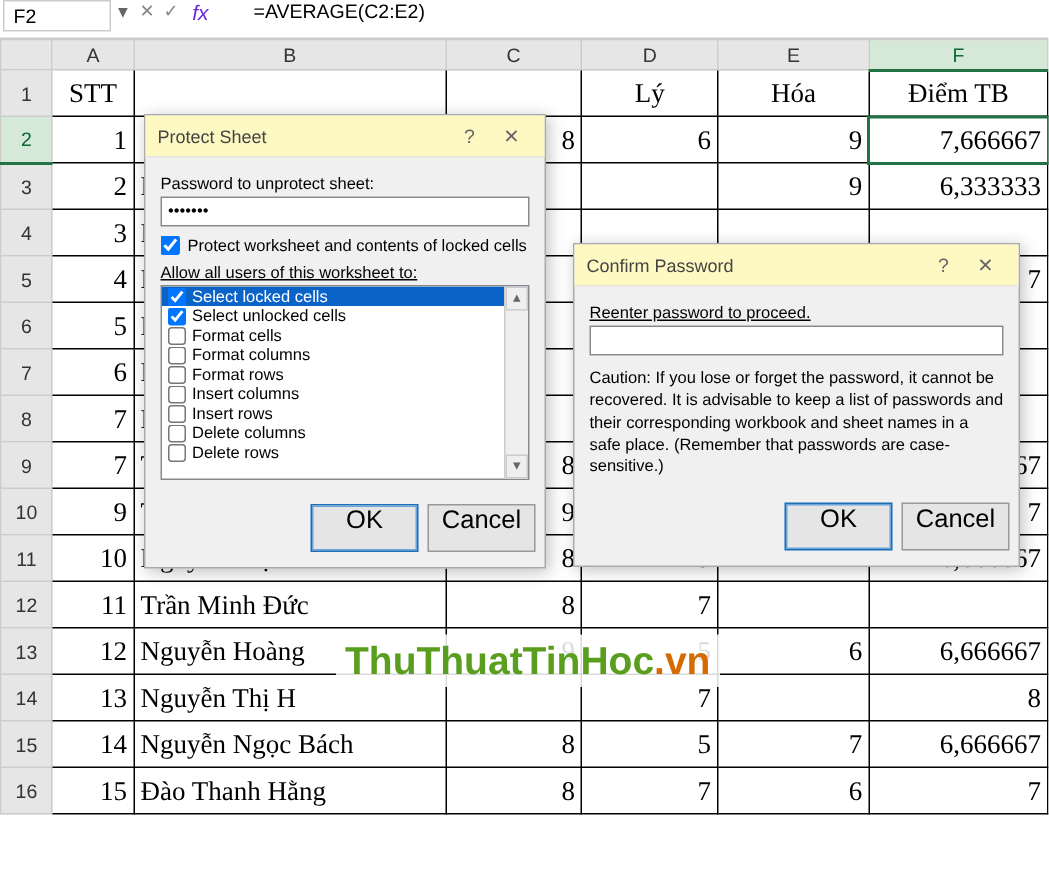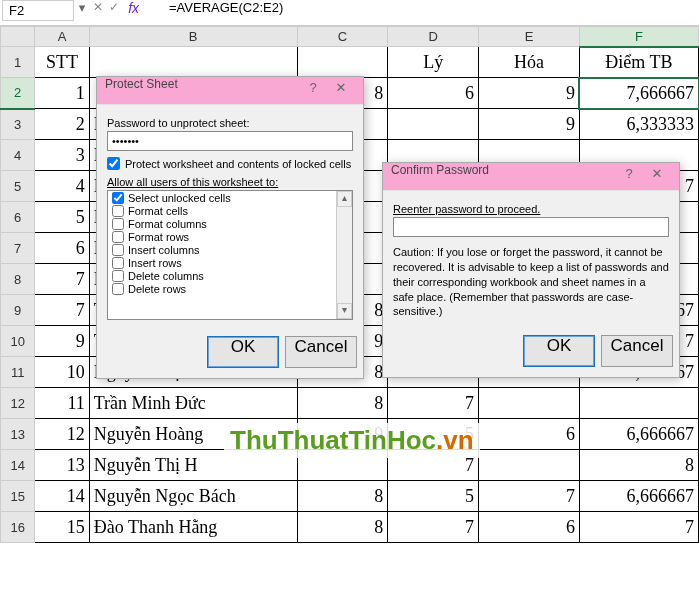--- a/index.html
+++ b/index.html
@@ -86,25 +86,26 @@
   .dialog {
     position: absolute;
     background: #f0f0f0;
     border: 1px solid #aaa;
     box-shadow: 2px 2px 10px rgba(0,0,0,0.25);
     font-family: "Segoe UI", Tahoma, sans-serif;
     font-size: 11px;
   }
   .dialog .titlebar {
     display:flex;
+    align-items:center;
     height: 28px;
     padding: 0 8px;
     font-size: 12px;
     color:#444;
-    background: #f9a8d4;
+    background: #fef9c3;
     border-bottom: 1px solid #e4e4e4;
   }
   .dialog .titlebar .title { flex:1; }
   .dialog .titlebar .tbtn {
     width: 28px; text-align:center;
     color:#666; font-size:13px;
     padding:3px 0;
   }
   .dialog .body { padding: 8px 10px; }
   .dialog label { display:block; margin: 4px 0 2px; }
@@ -365,20 +366,24 @@
   <div class="body">
     <label>Password to unprotect sheet:</label>
     <input type="text" value="•••••••" style="">
     <div class="chk">
       <input type="checkbox" checked="" style="">
       <span>Protect worksheet and contents of locked cells</span>
     </div>
     <label style="text-decoration:underline;">Allow all users of this worksheet to:</label>
     <div class="permlist">
       <div id="permitems">
+          <div class="permitem sel">
+            <input type="checkbox" checked="" style="">
+            <span>Select locked cells</span>
+          </div>
           <div class="permitem">
             <input type="checkbox" checked="" style="">
             <span>Select unlocked cells</span>
           </div>
           <div class="permitem">
             <input type="checkbox" style="">
             <span>Format cells</span>
           </div>
           <div class="permitem">
             <input type="checkbox" style="">

